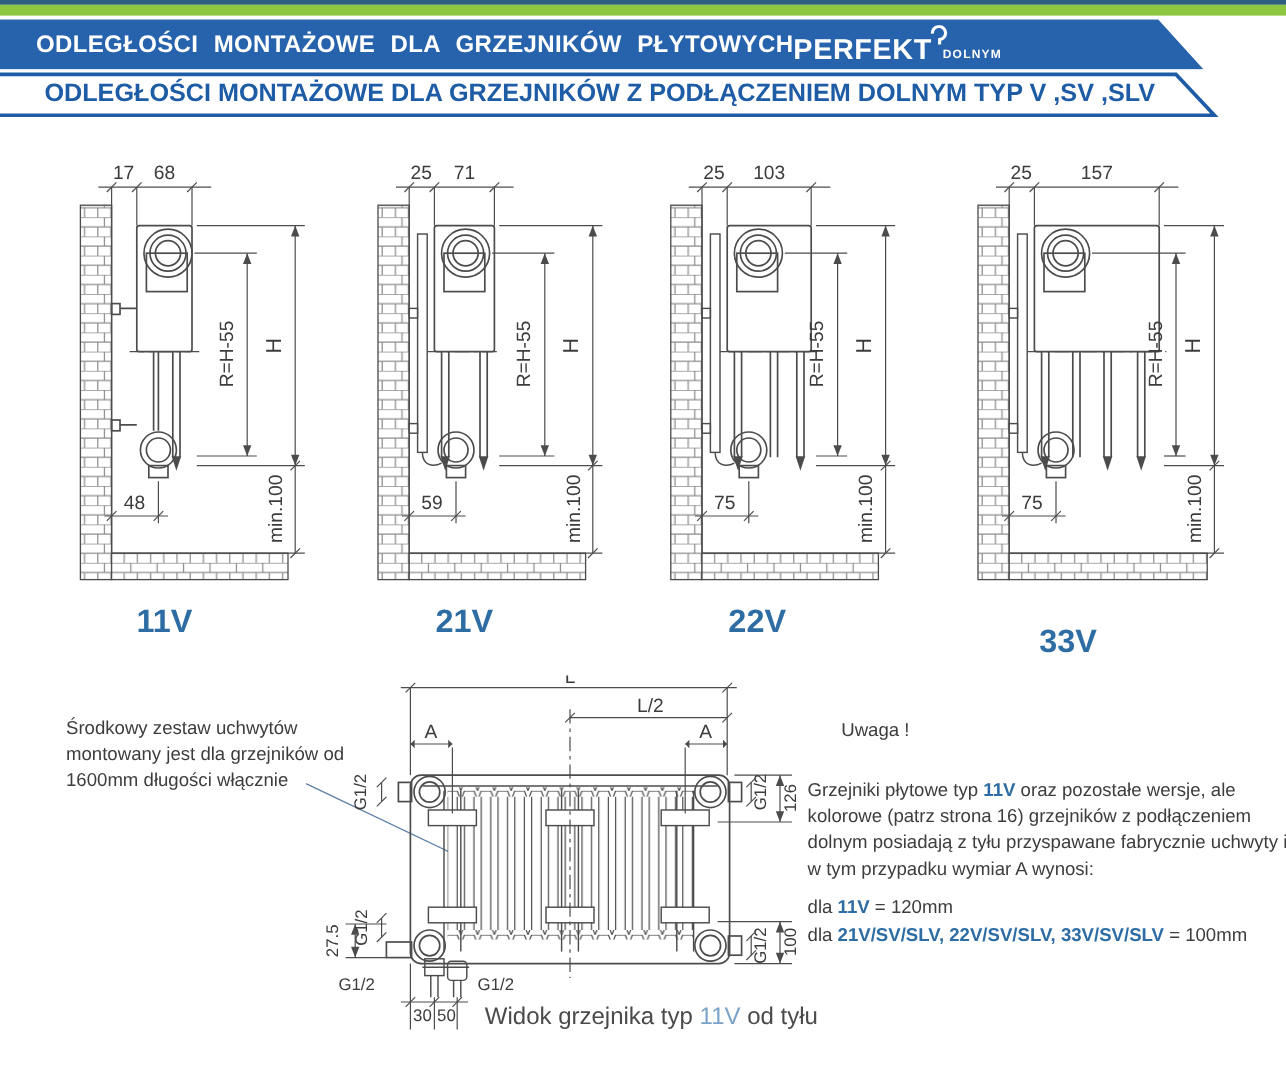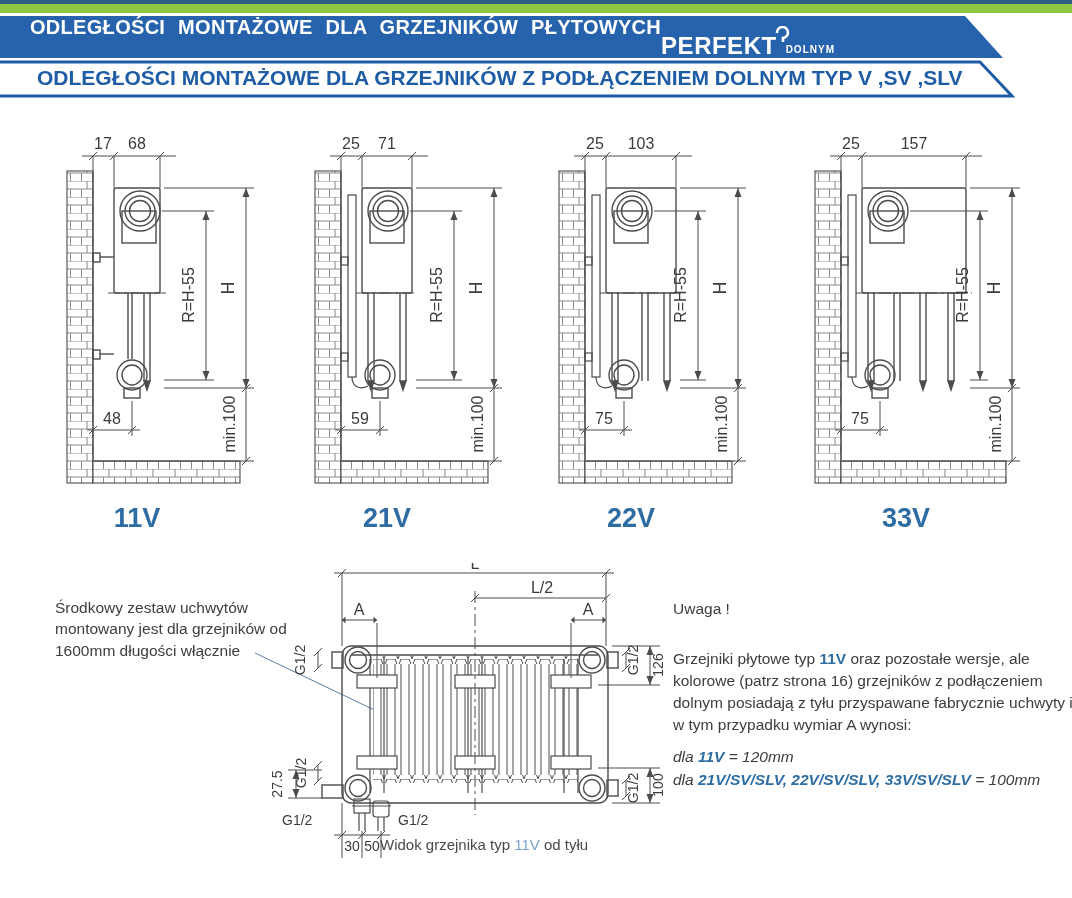--- a/index.html
+++ b/index.html
@@ -3,21 +3,21 @@
 <meta charset="utf-8">
 <style>
   html,body{margin:0;padding:0;background:#fff;}
   .page{position:relative;width:1072px;height:898px;background:#fff;overflow:hidden;
         font-family:"Liberation Sans",sans-serif;}
   
   .topline{position:absolute;left:0;top:0;width:1072px;height:4px;background:#2e5f80;}
   .greenstrip{position:absolute;left:0;top:4px;width:1072px;height:9px;background:#8dc63f;}
   .banner1{position:absolute;left:0;top:16px;width:1010px;height:42px;background:#2763ad;
            clip-path:polygon(0 0,965px 0,1003px 100%,0 100%);
-           display:flex;}
+           display:flex;align-items:center;}
   .banner1 .title{color:#fff;font-size:20px;font-weight:700;letter-spacing:.3px;
                   word-spacing:7px;margin-left:30px;white-space:nowrap;}
   .logo{display:flex;align-items:flex-end;position:relative;}
   .logo .brand{color:#fff;font-size:24px;font-weight:800;letter-spacing:.5px;line-height:1;}
   .logo .hook{margin-left:-2px;margin-bottom:10px;}
   .logo .sys{color:#fff;font-size:10px;font-weight:600;letter-spacing:1px;margin-left:-4px;margin-bottom:3px;}
   .banner2{position:absolute;left:0;top:60px;width:1040px;height:38px;}
   .banner2 .subtitle{position:absolute;left:37px;top:6px;color:#1e5ca6;font-size:21px;
                      font-weight:700;white-space:nowrap;}
   
@@ -25,25 +25,25 @@
   svg text{font-family:"Liberation Sans",sans-serif;fill:#3c3c3c;}
   .dimtxt{font-size:16px;}
   .dimtxt-s{font-size:14px;}
   .typelabel{position:absolute;top:503px;font-size:27px;font-weight:700;color:#2e6da4;
              text-align:center;box-sizing:border-box;}
   
   .note-left{position:absolute;left:55px;top:597px;width:250px;font-size:15.5px;
              line-height:1.38;color:#3d3d3d;}
   .note-right{position:absolute;left:673px;top:598px;width:400px;font-size:15.5px;
               line-height:1.42;color:#3d3d3d;}
-  .note-right .uwaga{margin-bottom:28px;}
+  .note-right .uwaga{margin-bottom:28px;margin-left:28px;}
   .note-right .para{margin-bottom:10px;}
   .note-right .blue{color:#2e6da4;font-weight:700;}
-  .note-right .dlaline{margin-top:1px;font-style:italic;}
-  .caption{position:absolute;left:380px;top:836px;font-size:15px;color:#4a4a4a;text-align:right;}
+  .note-right .dlaline{margin-top:1px;}
+  .caption{position:absolute;left:404px;top:836px;font-size:20px;color:#4a4a4a;text-align:right;}
   .caption .ltblue{color:#7ba2c9;}
   .rearsvg{position:absolute;left:230px;top:563px;}
 </style>
 </head>
 <body>
 
 <div class="page">
 
   <div class="topline"></div>
   <div class="greenstrip"></div>
@@ -353,21 +353,21 @@
       <polygon points="196.5,87 203.5,87 200,78"></polygon>
         <polygon points="196.5,238 203.5,238 200,247"></polygon>
     </g>
     <text class="dimtxt" x="71" y="16" text-anchor="middle">25</text>
     <text class="dimtxt" x="134" y="16" text-anchor="middle">157</text>
     <text class="dimtxt" x="80" y="291" text-anchor="middle">75</text>
     <text class="dimtxt" transform="rotate(-90 188 162)" x="188" y="162" text-anchor="middle">R=H-55</text>
     <text transform="rotate(-90 220 155)" x="220" y="155" text-anchor="middle" font-size="18">H</text>
     <text class="dimtxt" transform="rotate(-90 221 291)" x="221" y="291" text-anchor="middle">min.100</text>
   </svg>
-  <div class="typelabel" style="left:796px;width:270px;padding-right:50px;">33V</div>
+  <div class="typelabel" style="left:780px;width:270px;padding-right:50px;margin-top:16px;">33V</div>
 
   <div class="note-left">Środkowy zestaw uchwytów montowany jest dla grzejników od 1600mm długości włącznie</div>
 
   <div class="note-right">
     <div class="uwaga">Uwaga !</div>
     <div class="para"><span>Grzejniki płytowe typ </span><span class="blue">11V</span><span> oraz pozostałe wersje, ale kolorowe (patrz strona 16) grzejników z podłączeniem dolnym posiadają z tyłu przyspawane fabrycznie uchwyty i w tym przypadku wymiar A wynosi:</span></div>
     <div class="dlaline"><span>dla </span><span class="blue">11V</span><span> = 120mm</span></div>
     <div class="dlaline"><span>dla </span><span class="blue">21V/SV/SLV, 22V/SV/SLV, 33V/SV/SLV</span><span> = 100mm</span></div>
   </div>
 

